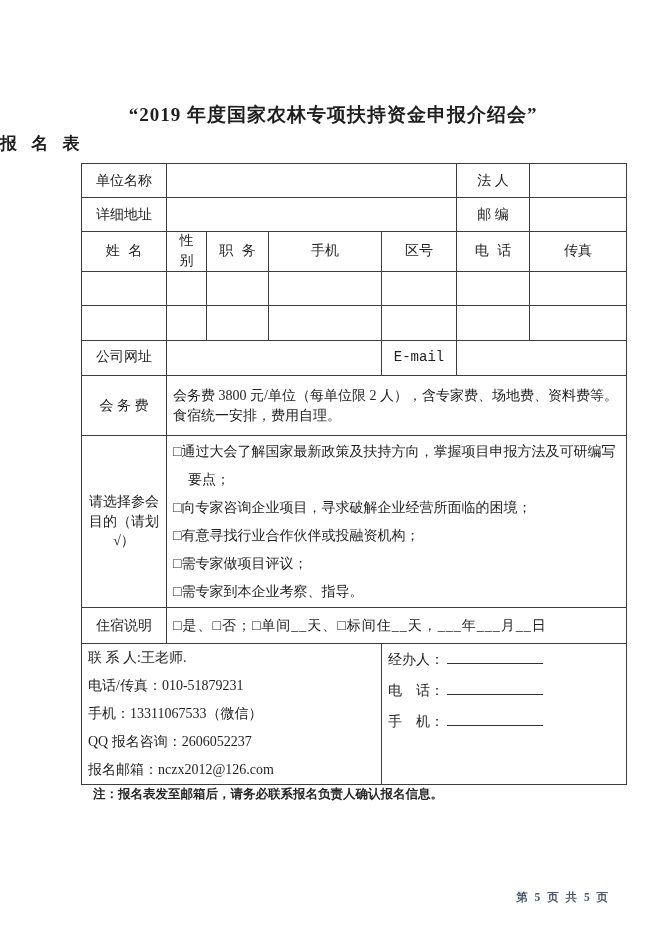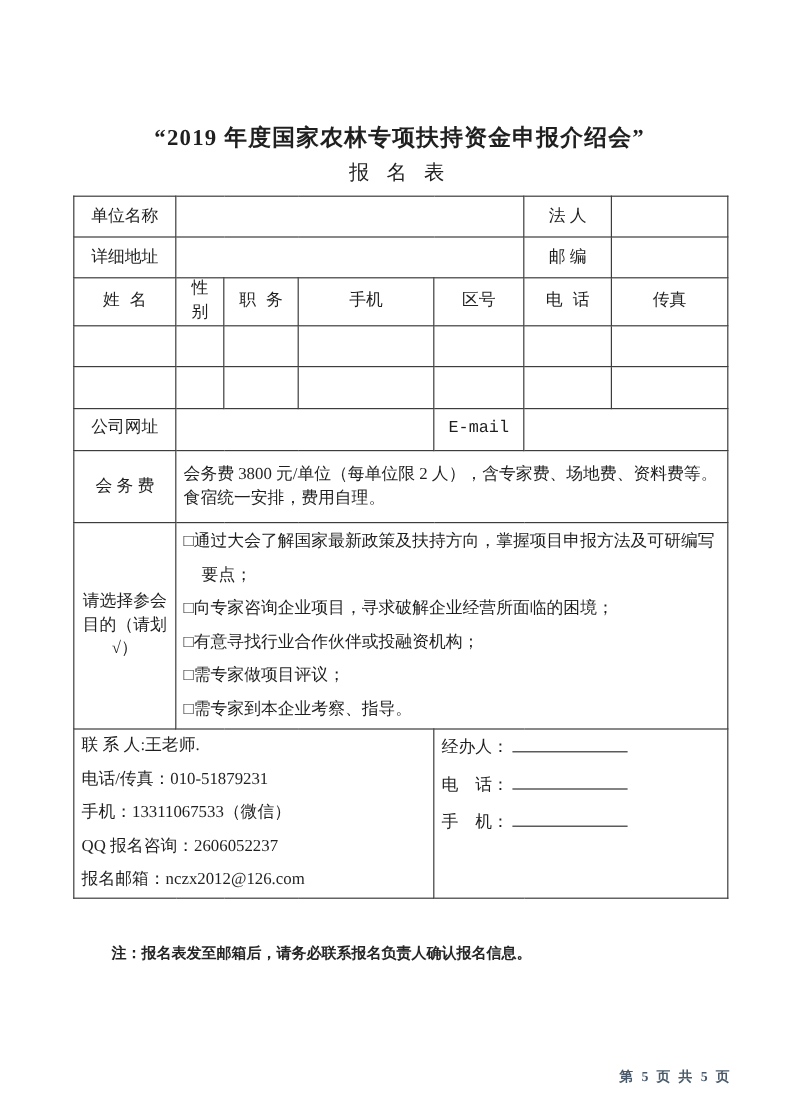--- a/index.html
+++ b/index.html
@@ -7,25 +7,25 @@
     width:666px;height:930px;background:#ffffff;position:relative;
     font-family:"Liberation Serif","DejaVu Serif",serif;
     color:#1f1f1f;
   }
   .page{position:absolute;inset:0;background:#fff;overflow:hidden;}
   .title{
     position:absolute;top:102px;left:0;width:100%;text-align:center;
     font-size:19px;font-weight:bold;letter-spacing:1px;
   }
   .subtitle{
-    position:absolute;top:132px;left:0;width:100%;text-align:center;
-    font-size:17px;font-weight:normal;letter-spacing:5px;
+    position:absolute;top:132px;left:0;width:100%;text-align:left;
+    font-size:17px;font-weight:bold;letter-spacing:5px;
   }
   table.form{
-    position:absolute;left:61px;top:163px;
+    position:absolute;left:81px;top:163px;
     border-collapse:collapse;table-layout:fixed;width:545px;
   }
   table.form td{
     border:1px solid #3d3d3d;
     font-size:14px;line-height:1.4;
     padding:0 6px;
     overflow:hidden;
   }
   td.lbl{text-align:center;}
   tr.r34{height:34px;}
@@ -138,20 +138,24 @@
       <td class="purpose-lbl">请选择参会目的（请划√）</td>
       <td colspan="6" class="purpose-cell">
         <p class="opt">□通过大会了解国家最新政策及扶持方向，掌握项目申报方法及可研编写要点；</p>
         <p class="opt">□向专家咨询企业项目，寻求破解企业经营所面临的困境；</p>
         <p class="opt">□有意寻找行业合作伙伴或投融资机构；</p>
         <p class="opt">□需专家做项目评议；</p>
         <p class="opt">□需专家到本企业考察、指导。</p>
       </td>
     </tr>
 
+    <tr class="rLodge">
+      <td class="lbl">住宿说明</td>
+      <td colspan="6" class="lodge-cell">□是、□否；□单间__天、□标间住__天，___年___月__日</td>
+    </tr>
 
     <tr class="rContact">
       <td colspan="4" class="contact-left">
         <p>联 系 人:王老师.</p>
         <p>电话/传真：010-51879231</p>
         <p>手机：13311067533（微信）</p>
         <p>QQ 报名咨询：2606052237</p>
         <p>报名邮箱：nczx2012@126.com</p>
       </td>
       <td colspan="3" class="contact-right">

